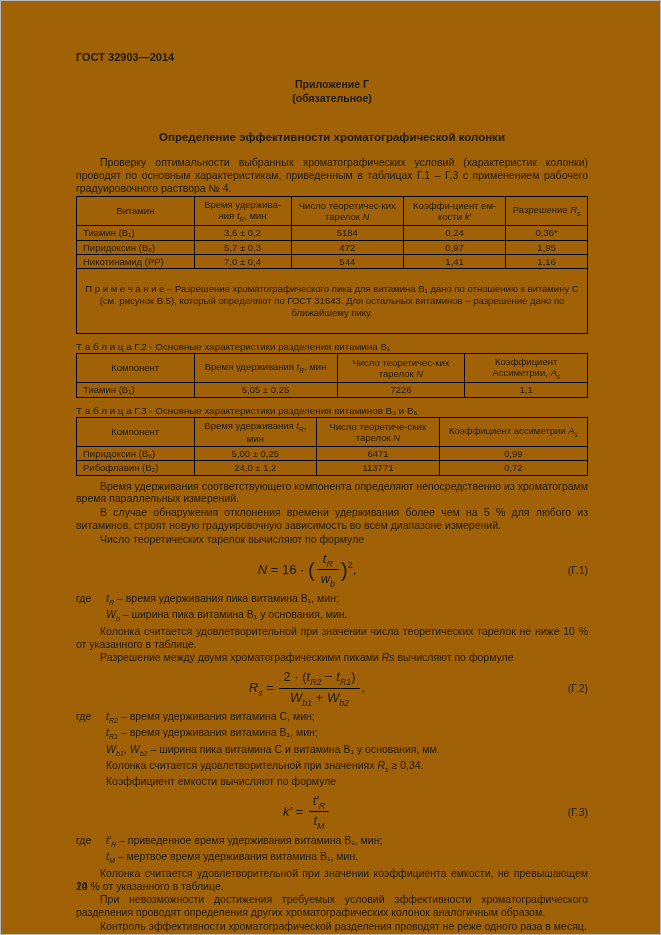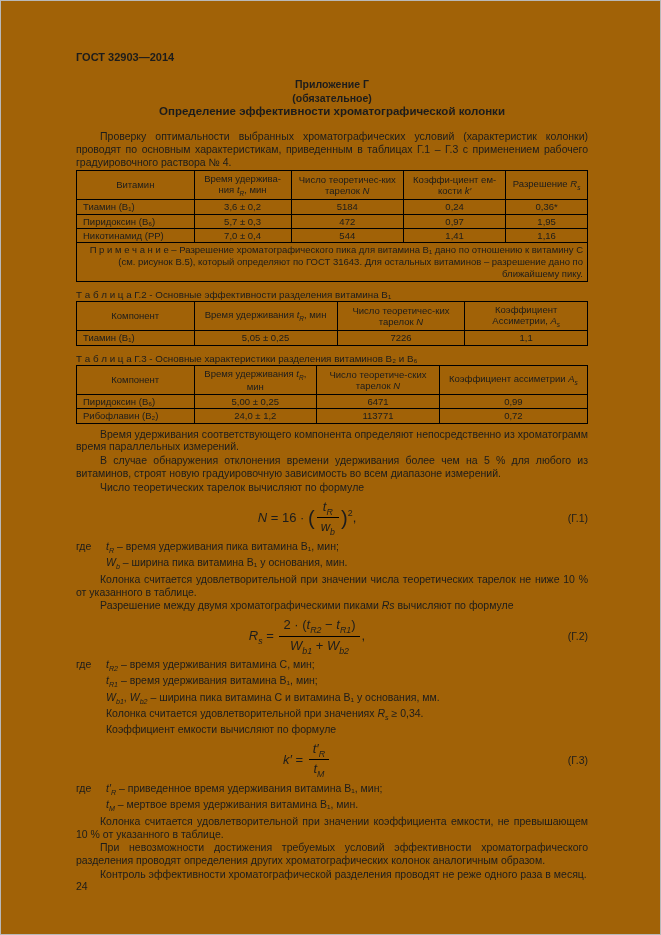--- a/index.html
+++ b/index.html
@@ -5,29 +5,29 @@
   * { margin:0; padding:0; box-sizing:border-box; }
   html,body { background:#ffffff; }
   body { font-family:"Liberation Sans", sans-serif; color:#1c1c1c; }
   .page {
     width:661px; height:935px; background:#a16207;
     border:1px solid #b9b9b9;
     padding:50px 72px 58px 75px;
     position:relative; overflow:hidden;
   }
   .std-header { font-size:11px; font-weight:bold; margin-bottom:14px; }
-  .appendix { text-align:center; font-size:10.5px; font-weight:bold; line-height:1.35; }
+  .appendix { text-align:center; font-size:10.5px; font-weight:bold; line-height:1.35; margin-bottom:26px; }
   .doc-title { text-align:center; font-size:11.5px; font-weight:bold; margin-bottom:13px; }
   .body-p { font-size:10.5px; line-height:1.22; text-indent:24px; text-align:justify; margin-bottom:1px; }
   .caption { font-size:9.8px; margin:7px 0 1px; }
   table.tbl { width:100%; border-collapse:collapse; font-size:9.5px; line-height:1.18; }
   table.tbl td { border:1px solid #000; padding:1px 3px; text-align:center; vertical-align:middle; }
   table.tbl tr.hdr td { text-align:center; vertical-align:middle; padding:2px 3px; }
   table.tbl td.first { text-align:left; padding-left:6px; }
-  table.tbl td.note { text-align:right; font-size:9.5px; padding:1px 4px; line-height:1.25; }
+  table.tbl td.note { text-align:center; font-size:9.5px; padding:14px 4px; line-height:1.25; }
   sub { font-size:0.68em; }
   sup { font-size:0.68em; }
   .eqline { display:flex; align-items:center; margin:5px 0 3px; }
   .eqbody { flex:1; text-align:center; font-size:13px; }
   .eqnum { width:50px; text-align:right; font-size:10.5px; }
   .frac { display:inline-block; vertical-align:middle; text-align:center; margin:0 2px; }
   .frac .num { display:block; border-bottom:1px solid #000; padding:0 4px 1px; }
   .frac .den { display:block; padding:1px 4px 0; }
   .bigparen { font-size:155%; vertical-align:middle; font-weight:normal; }
   .where { display:flex; font-size:10.5px; line-height:1.25; margin-bottom:1px; }
@@ -81,21 +81,21 @@
         <td>544</td>
         <td>1,41</td>
         <td>1,16</td>
       </tr>
       <tr>
         <td class="note" colspan="5">П р и м е ч а н и е  – Разрешение хроматографического пика для витамина В₁ дано по отношению к витамину С (см. рисунок В.5), который определяют по ГОСТ 31643. Для остальных витаминов – разрешение дано по ближайшему пику.</td>
       </tr>
     </tbody>
   </table>
 
-  <div class="caption">Т а б л и ц а  Г.2 - Основные эффективности разделения витамина В₁</div>
+  <div class="caption">Т а б л и ц а  Г.2 - Основные характеристики разделения витамина В₁</div>
   <table class="tbl">
     <tbody>
       <tr class="hdr">
         <td style="width:23%">Компонент</td>
         <td style="width:28%">Время удерживания <i>t</i><sub><i>R</i></sub>, мин</td>
         <td style="width:25%">Число теоретичес-ких тарелок <i>N</i></td>
         <td style="width:24%">Коэффициент Ассиметрии, <i>А</i><sub><i>s</i></sub></td>
       </tr>
       <tr>
         <td class="first">Тиамин (В₁)</td>

